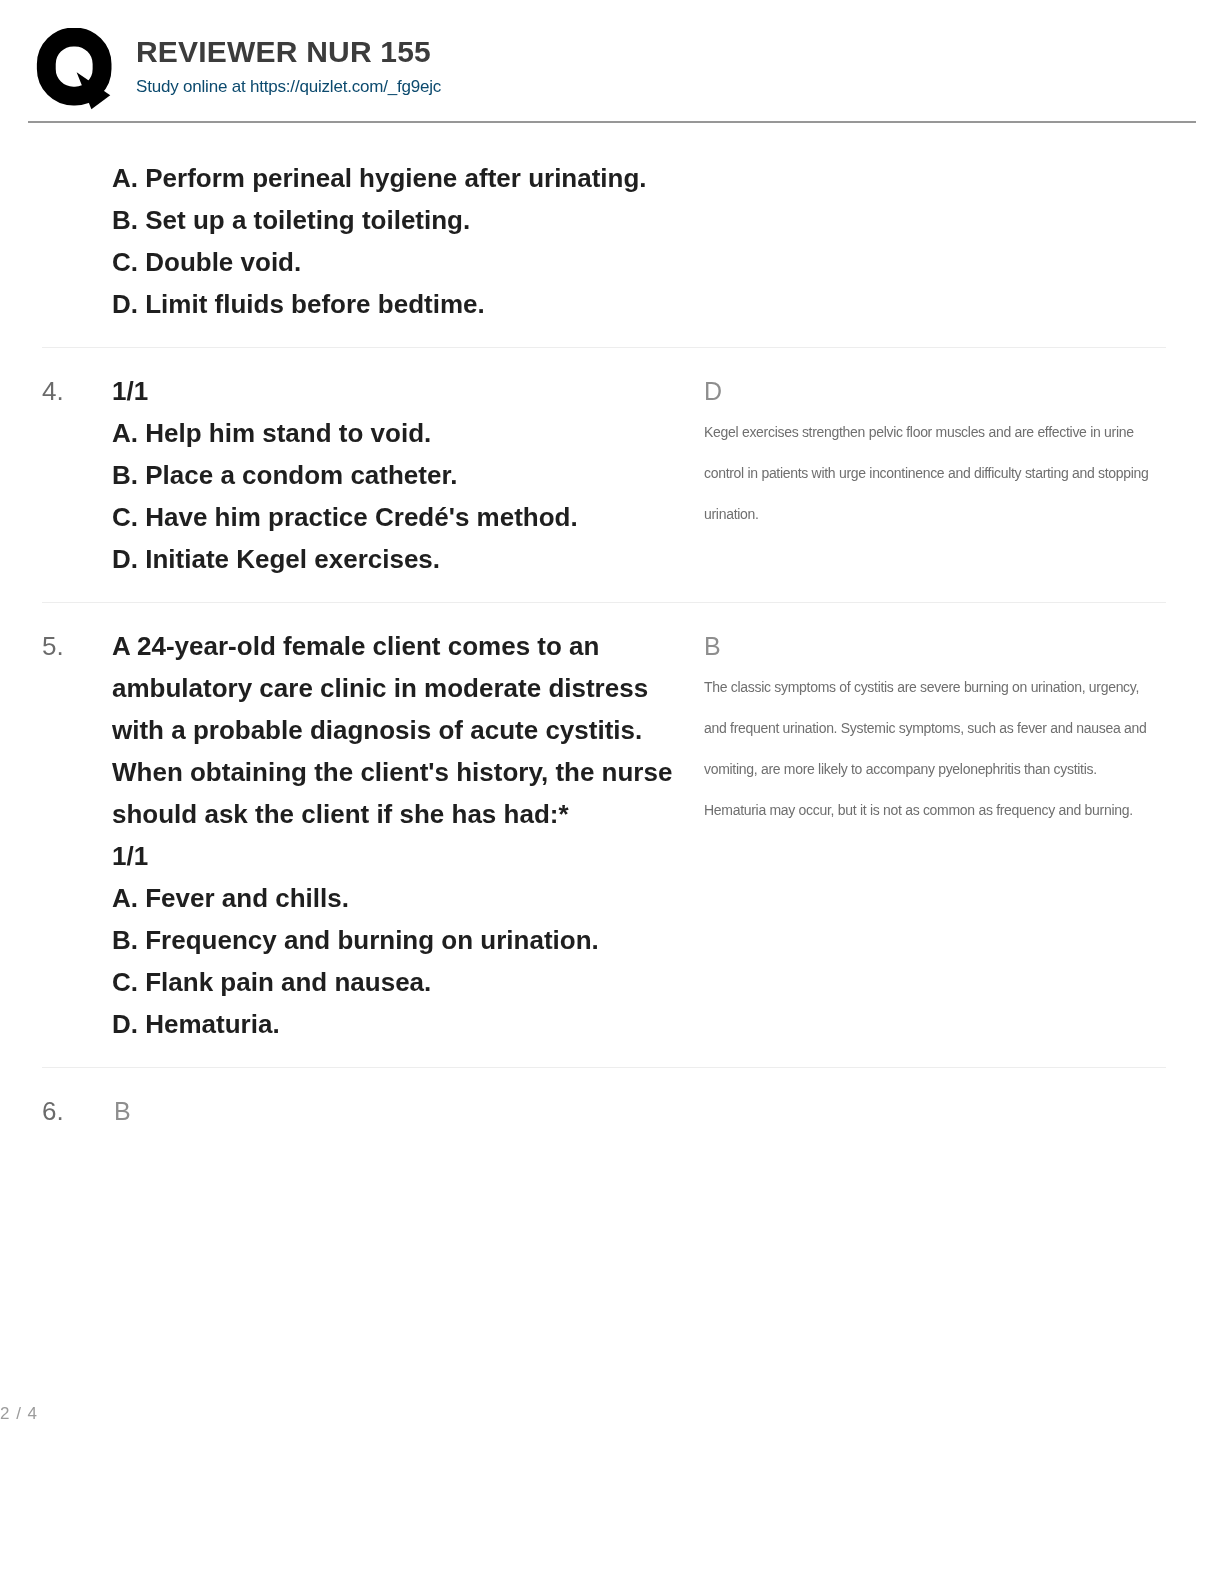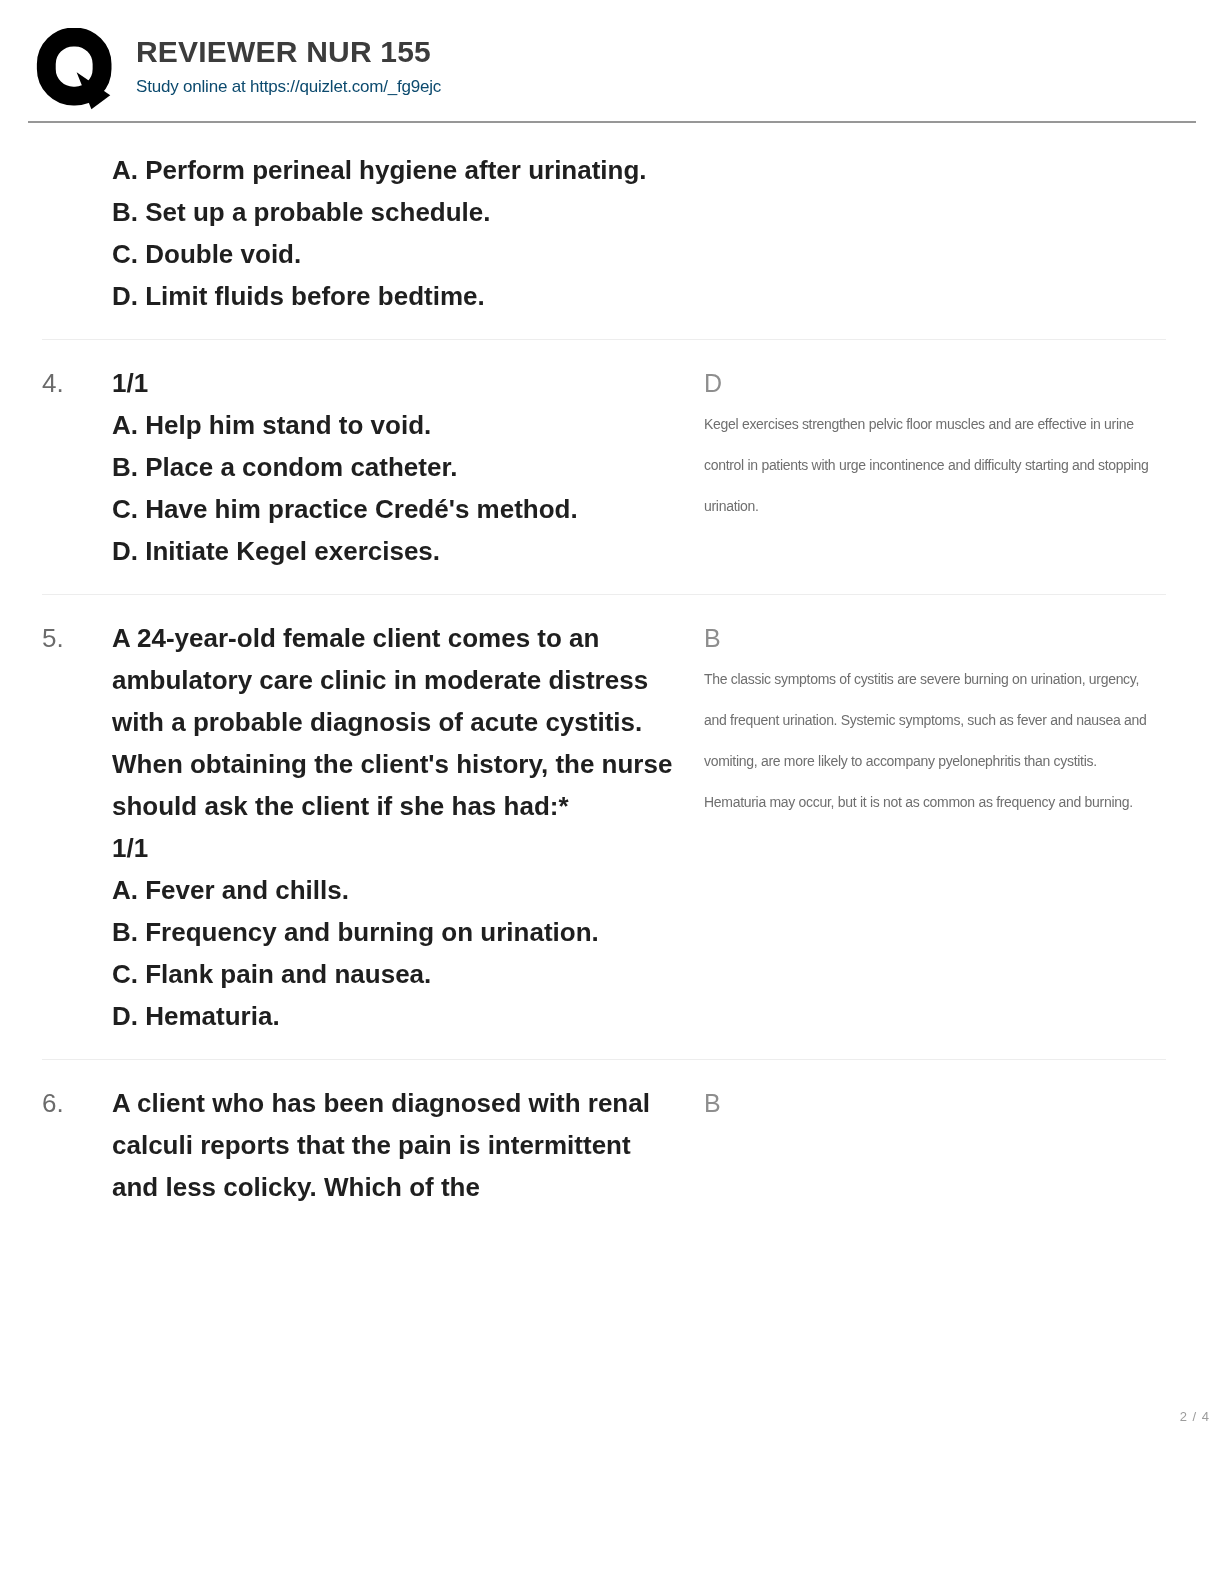--- a/index.html
+++ b/index.html
@@ -21,21 +21,21 @@
   .header-text { padding-top:6px; }
   .title {
     font-size:30px; font-weight:600; color:#3c3c3c; letter-spacing:0.2px;
     line-height:1.2;
   }
   .subtitle {
     font-size:17px; color:#0c4a6e; margin-top:7px; letter-spacing:-0.2px;
   }
   .header-divider { height:2px; background:#979797; margin:11px 28px 0 28px; }
   
-  .content { padding:4px 58px 0 42px; }
+  .content { padding:12px 58px 0 42px; }
   .block {
     display:grid;
     grid-template-columns:70px 590px 1fr;
     padding:22px 0;
   }
   .block + .block { border-top:1px solid #ededed; }
   .qnum {
     font-size:26px; color:#6b6b6b; line-height:42px; font-weight:400;
   }
   .qcol { padding-right:26px; }
@@ -43,21 +43,21 @@
     font-size:26px; font-weight:600; color:#1f1f1f; line-height:42px;
   }
   .acol { padding-left:2px; padding-right:4px; }
   .answer-letter { font-size:25px; color:#8e8e8e; line-height:42px; }
   .rationale {
     font-size:14px; color:#6f6f6f; line-height:41px; letter-spacing:-0.3px;
   }
   
   .footer {
     position:absolute; left:0; right:14px; bottom:64px;
-    text-align:right; font-size:13px; color:#9c9c9c; letter-spacing:1px;
+    text-align:left; font-size:17px; color:#9c9c9c; letter-spacing:1px;
   }
 </style>
 </head>
 <body>
 
 <div class="page">
 
   <div class="header">
     <div class="logo">
       <svg viewBox="0 0 100 100" width="82" height="82" aria-hidden="true">
@@ -71,21 +71,21 @@
     </div>
   </div>
   <div class="header-divider"></div>
 
   <div class="content">
 
     <section class="block">
       <div class="qnum"></div>
       <div class="qcol">
         <div class="opt">A. Perform perineal hygiene after urinating.</div>
-        <div class="opt">B. Set up a probable schedule.</div>
+        <div class="opt">B. Set up a toileting toileting.</div>
         <div class="opt">C. Double void.</div>
         <div class="opt">D. Limit fluids before bedtime.</div>
       </div>
       <div class="acol"></div>
     </section>
 
     <section class="block">
       <div class="qnum">4.</div>
       <div class="qcol">
         <div class="score">1/1</div>
@@ -111,23 +111,20 @@
         <div class="opt">D. Hematuria.</div>
       </div>
       <div class="acol">
         <div class="answer-letter">B</div>
         <div class="rationale">The classic symptoms of cystitis are severe burning on urination, urgency, and frequent urination. Systemic symptoms, such as fever and nausea and vomiting, are more likely to accompany pyelonephritis than cystitis. Hematuria may occur, but it is not as common as frequency and burning.</div>
       </div>
     </section>
 
     <section class="block">
       <div class="qnum">6.</div>
-      <div class="qcol">
-        <div class="qtext">A client who has been diagnosed with renal calculi reports that the pain is intermittent and less colicky. Which of the</div>
-      </div>
       <div class="acol">
         <div class="answer-letter">B</div>
       </div>
     </section>
 
   </div>
 
   <div class="footer">2 / 4</div>
 
 </div>

